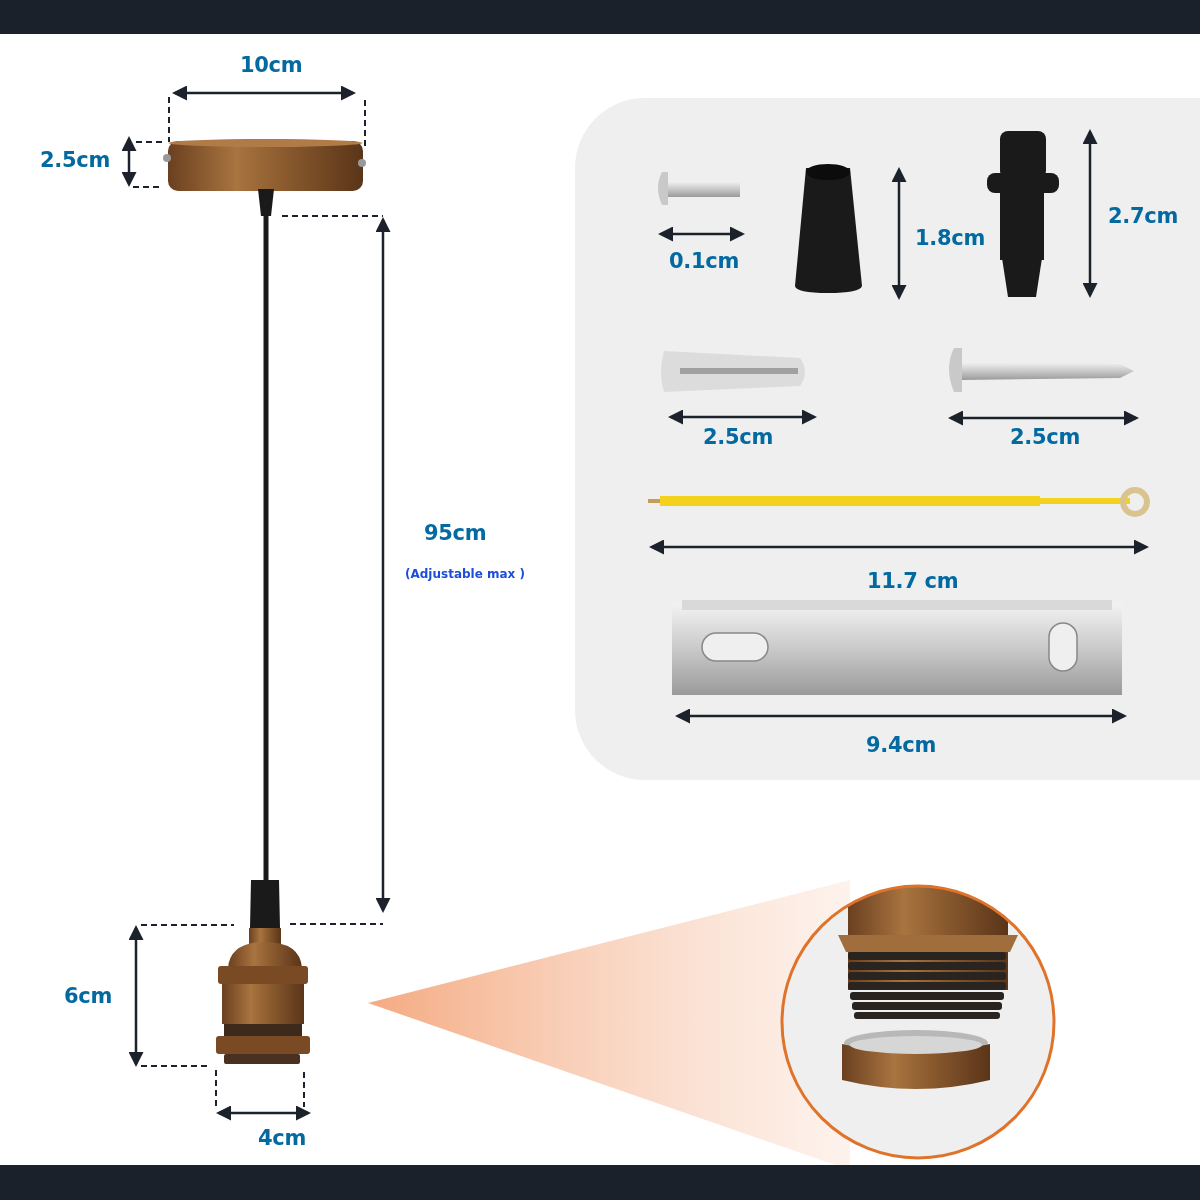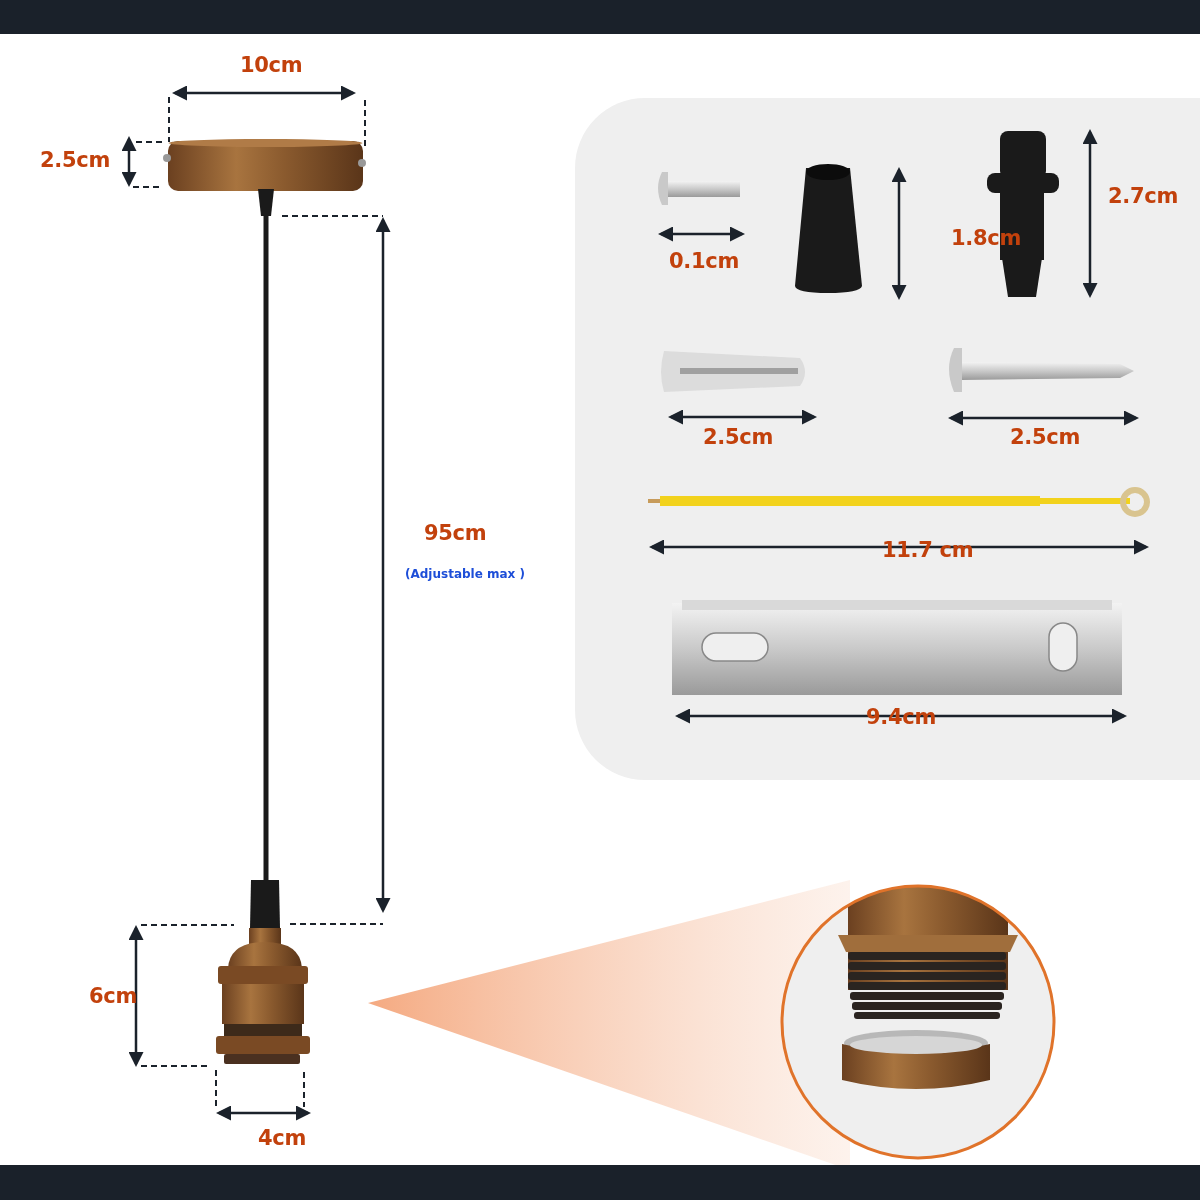--- a/index.html
+++ b/index.html
@@ -1,21 +1,21 @@
 <!DOCTYPE html>
 <html><head>
 <meta charset="utf-8">
 <style>
   html, body { margin:0; padding:0; }
   body { width:1200px; height:1200px; position:relative; overflow:hidden; background:#ffffff; font-family:"DejaVu Sans", sans-serif; color:#1b222b; }
   .bar { position:absolute; left:0; width:1200px; background:#1a212a; }
   .bar.top { top:0; height:34px; }
   .bar.bottom { top:1165px; height:35px; }
   .panel { position:absolute; left:575px; top:98px; width:640px; height:682px; background:#efefef; border-radius:70px 0 0 70px; }
-  .lbl { position:absolute; font-weight:bold; font-size:21px; color:#c2410c; white-space:nowrap; letter-spacing:-0.3px; }
+  .lbl { position:absolute; font-weight:bold; font-size:21px; color:#0369a1; white-space:nowrap; letter-spacing:-0.3px; }
   .small { position:absolute; font-weight:bold; font-size:12px; color:#1d4ed8; white-space:nowrap; }
   svg.layer { position:absolute; left:0; top:0; width:1200px; height:1200px; }
 </style>
 </head>
 <body>
 
 <div class="bar top"></div>
 <div class="panel"></div>
 
 <svg class="layer" viewBox="0 0 1200 1200" xmlns="http://www.w3.org/2000/svg">
@@ -149,24 +149,24 @@
     <rect x="702" y="633" width="66" height="28" rx="14" fill="#efefef" stroke="#888" stroke-width="1.5"></rect>
     <rect x="1049" y="623" width="28" height="48" rx="14" fill="#efefef" stroke="#888" stroke-width="1.5"></rect>
   </g>
   <line x1="678" y1="716" x2="1124" y2="716" stroke="#1b222b" stroke-width="2.5" marker-start="url(#ah)" marker-end="url(#ah)"></line>
 </svg>
 
 <div class="lbl" style="left:240px;top:53px;">10cm</div>
 <div class="lbl" style="left:40px;top:148px;">2.5cm</div>
 <div class="lbl" style="left:424px;top:521px;">95cm</div>
 <div class="small" style="left:405px;top:567px;">(Adjustable max )</div>
-<div class="lbl" style="left:89px;top:984px;">6cm</div>
+<div class="lbl" style="left:64px;top:984px;">6cm</div>
 <div class="lbl" style="left:258px;top:1126px;">4cm</div>
 
 <div class="lbl" style="left:669px;top:249px;text-align:right;">0.1cm</div>
-<div class="lbl" style="left:915px;top:226px;margin-left:36px;">1.8cm</div>
-<div class="lbl" style="left:1108px;top:184px;">2.7cm</div>
+<div class="lbl" style="left:915px;top:226px;">1.8cm</div>
+<div class="lbl" style="left:1108px;top:204px;">2.7cm</div>
 <div class="lbl" style="left:703px;top:425px;">2.5cm</div>
 <div class="lbl" style="left:1010px;top:425px;">2.5cm</div>
-<div class="lbl" style="left:867px;top:538px;margin-left:15px;">11.7 cm</div>
-<div class="lbl" style="left:866px;top:705px;">9.4cm</div>
+<div class="lbl" style="left:867px;top:569px;">11.7 cm</div>
+<div class="lbl" style="left:866px;top:733px;">9.4cm</div>
 
 <div class="bar bottom"></div>
 
 </body></html>

